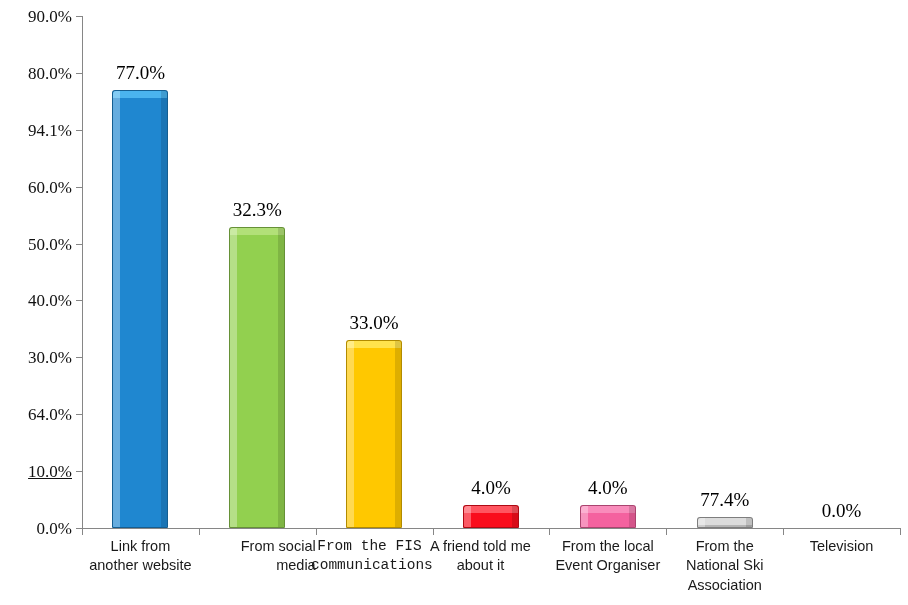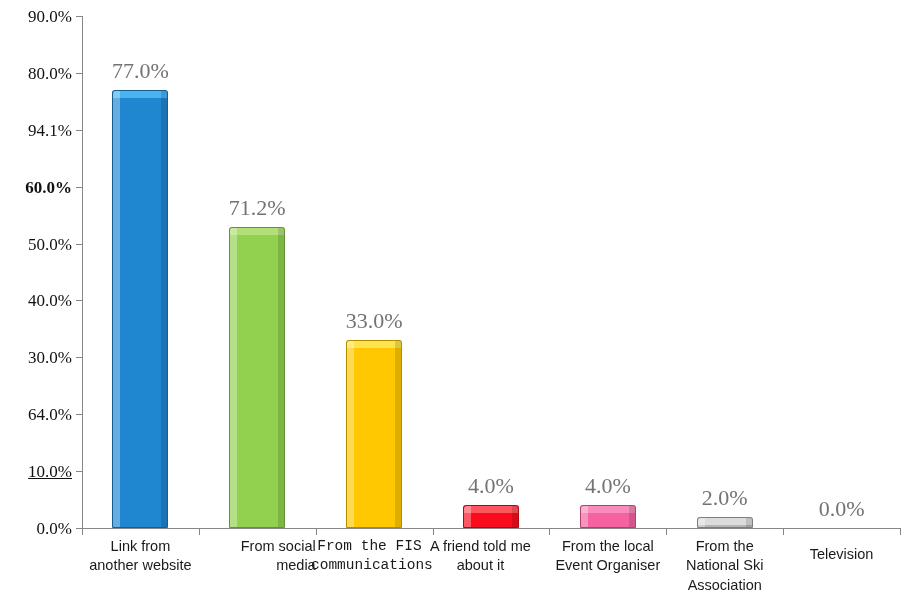--- a/index.html
+++ b/index.html
@@ -117,23 +117,23 @@
     bottom: 0;
     width: 6px;
     border-radius: 0 3px 1px 0;
     background: rgba(0,0,0,0.13);
   }
 
   .data-label {
     position: absolute;
     left: 50%;
     transform: translateX(-50%);
-    font-size: 22px;
+    font-size: 19px;
     font-family: "Liberation Serif", serif;
-    color: #737373;
+    color: #000000;
     white-space: nowrap;
     line-height: 1;
   }
 
   
   .cat-label {
     position: absolute;
     top: 537px;
     text-align: center;
     font-size: 14.5px;
@@ -170,21 +170,21 @@
       <div class="y-tick" style="top: 300.444px;"></div>
       <div class="y-label-wrap" style="top: 300.444px;">
         <div class="y-label" style="top: -8px; position: absolute; right: 0px;">40.0%</div>
       </div>
       <div class="y-tick" style="top: 243.556px;"></div>
       <div class="y-label-wrap" style="top: 243.556px;">
         <div class="y-label" style="top: -8px; position: absolute; right: 0px;">50.0%</div>
       </div>
       <div class="y-tick" style="top: 186.667px;"></div>
       <div class="y-label-wrap" style="top: 186.667px;">
-        <div class="y-label" style="top: -8px; position: absolute; right: 0px; font-weight: bold;">60.0%</div>
+        <div class="y-label" style="top: -8px; position: absolute; right: 0px;">60.0%</div>
       </div>
       <div class="y-tick" style="top: 129.778px;"></div>
       <div class="y-label-wrap" style="top: 129.778px;">
         <div class="y-label" style="top: -8px; position: absolute; right: 0px;">94.1%</div>
       </div>
       <div class="y-tick" style="top: 72.8889px;"></div>
       <div class="y-label-wrap" style="top: 72.8889px;">
         <div class="y-label" style="top: -8px; position: absolute; right: 0px;">80.0%</div>
       </div>
       <div class="y-tick" style="top: 16px;"></div>
@@ -211,21 +211,21 @@
           <div class="bar-shade"></div>
         </div>
         <div class="data-label" style="bottom: 446.044px;">77.0%</div>
       </div>
       <div class="cat-col" style="left: 116.857px; width: 116.857px;">
         <div class="bar" title="From social media: 53.0%" style="height: 301.511px; background: rgb(146, 208, 79); border: 1px solid rgba(0, 0, 0, 0.3);">
           <div class="bar-top" style="background: rgb(178, 224, 120);"></div>
           <div class="bar-gloss"></div>
           <div class="bar-shade"></div>
         </div>
-        <div class="data-label" style="bottom: 309.511px;">71.2%</div>
+        <div class="data-label" style="bottom: 309.511px;">32.3%</div>
       </div>
       <div class="cat-col" style="left: 233.714px; width: 116.857px; text-align: center;">
         <div class="bar" title="From the FIS communications: 33.0%" style="height: 187.733px; background: rgb(255, 200, 0); border: 1px solid rgba(0, 0, 0, 0.3);">
           <div class="bar-top" style="background: rgb(255, 227, 77);"></div>
           <div class="bar-gloss"></div>
           <div class="bar-shade"></div>
         </div>
         <div class="data-label" style="bottom: 195.733px;">33.0%</div>
       </div>
       <div class="cat-col" style="left: 350.571px; width: 116.857px;">
@@ -243,37 +243,37 @@
           <div class="bar-shade"></div>
         </div>
         <div class="data-label" style="bottom: 30.7556px;">4.0%</div>
       </div>
       <div class="cat-col" style="left: 584.286px; width: 116.857px;">
         <div class="bar" title="From the National Ski Association: 2.0%" style="height: 11.3778px; background: rgb(181, 181, 181); border: 1px solid rgba(0, 0, 0, 0.3);">
           <div class="bar-top" style="background: rgb(220, 220, 220);"></div>
           <div class="bar-gloss"></div>
           <div class="bar-shade"></div>
         </div>
-        <div class="data-label" style="bottom: 19.3778px;">2.0%</div>
+        <div class="data-label" style="bottom: 19.3778px;">77.4%</div>
       </div>
       <div class="cat-col" style="left: 701.143px; width: 116.857px;">
         <div class="data-label" style="bottom: 8px;">0.0%</div>
       </div>
     </div>
 
   <div id="cat-labels-group">
       <div class="cat-label" style="left: 82px; width: 116.857px;">Link from
 another website</div>
       <div class="cat-label" style="left: 198.857px; width: 116.857px; text-align: right;">From social
 media</div>
       <div class="cat-label" style="left: 311px; width: 116.857px; font-family: Liberation Mono, monospace;">From the FIS
 communications</div>
       <div class="cat-label" style="left: 422px; width: 116.857px;">A friend told me
 about it</div>
       <div class="cat-label" style="left: 549.429px; width: 116.857px;">From the local
 Event Organiser</div>
       <div class="cat-label" style="left: 666.286px; width: 116.857px;">From the
 National Ski
 Association</div>
-      <div class="cat-label" style="left: 783.143px; width: 116.857px; margin-top: 8px;">Television</div>
+      <div class="cat-label" style="left: 783.143px; width: 116.857px;">Television</div>
     </div>
 
 </div>
 
 </body></html>

